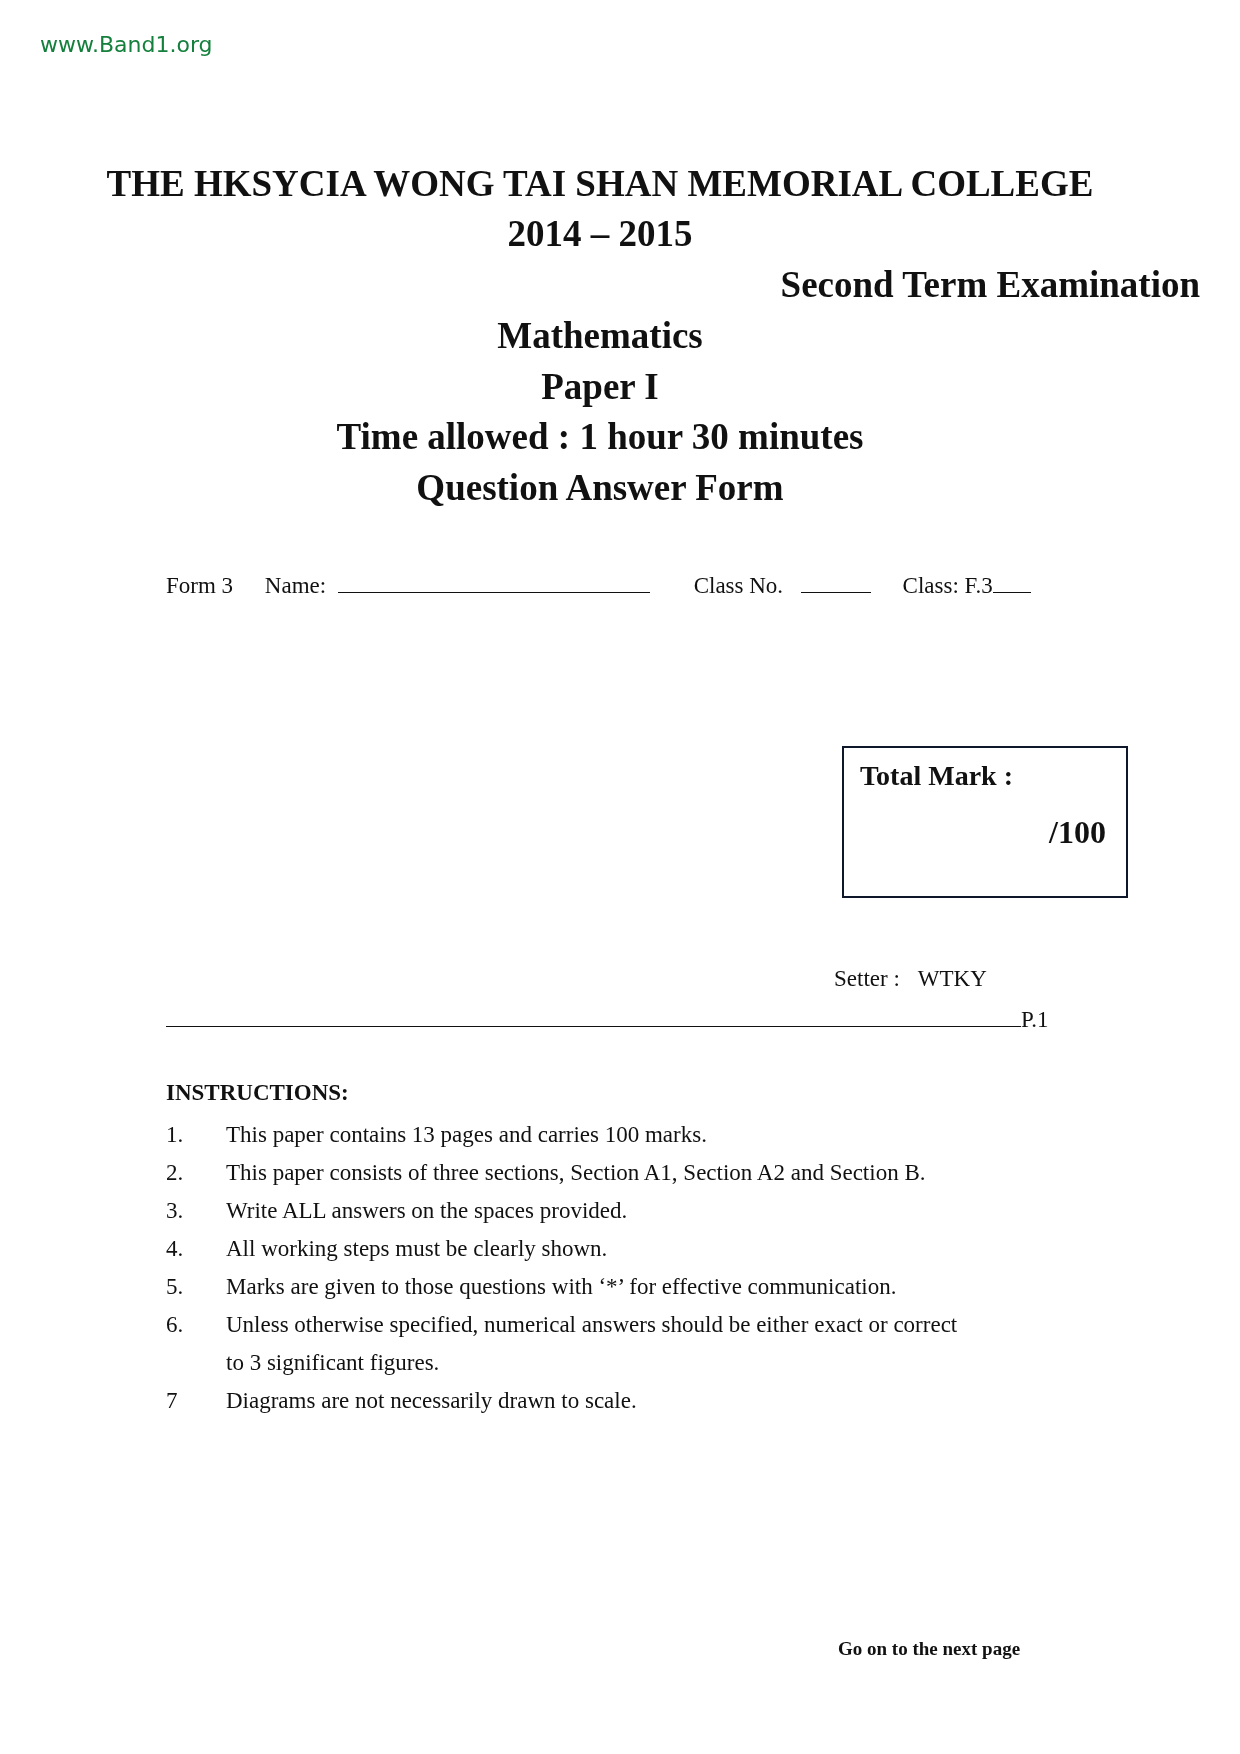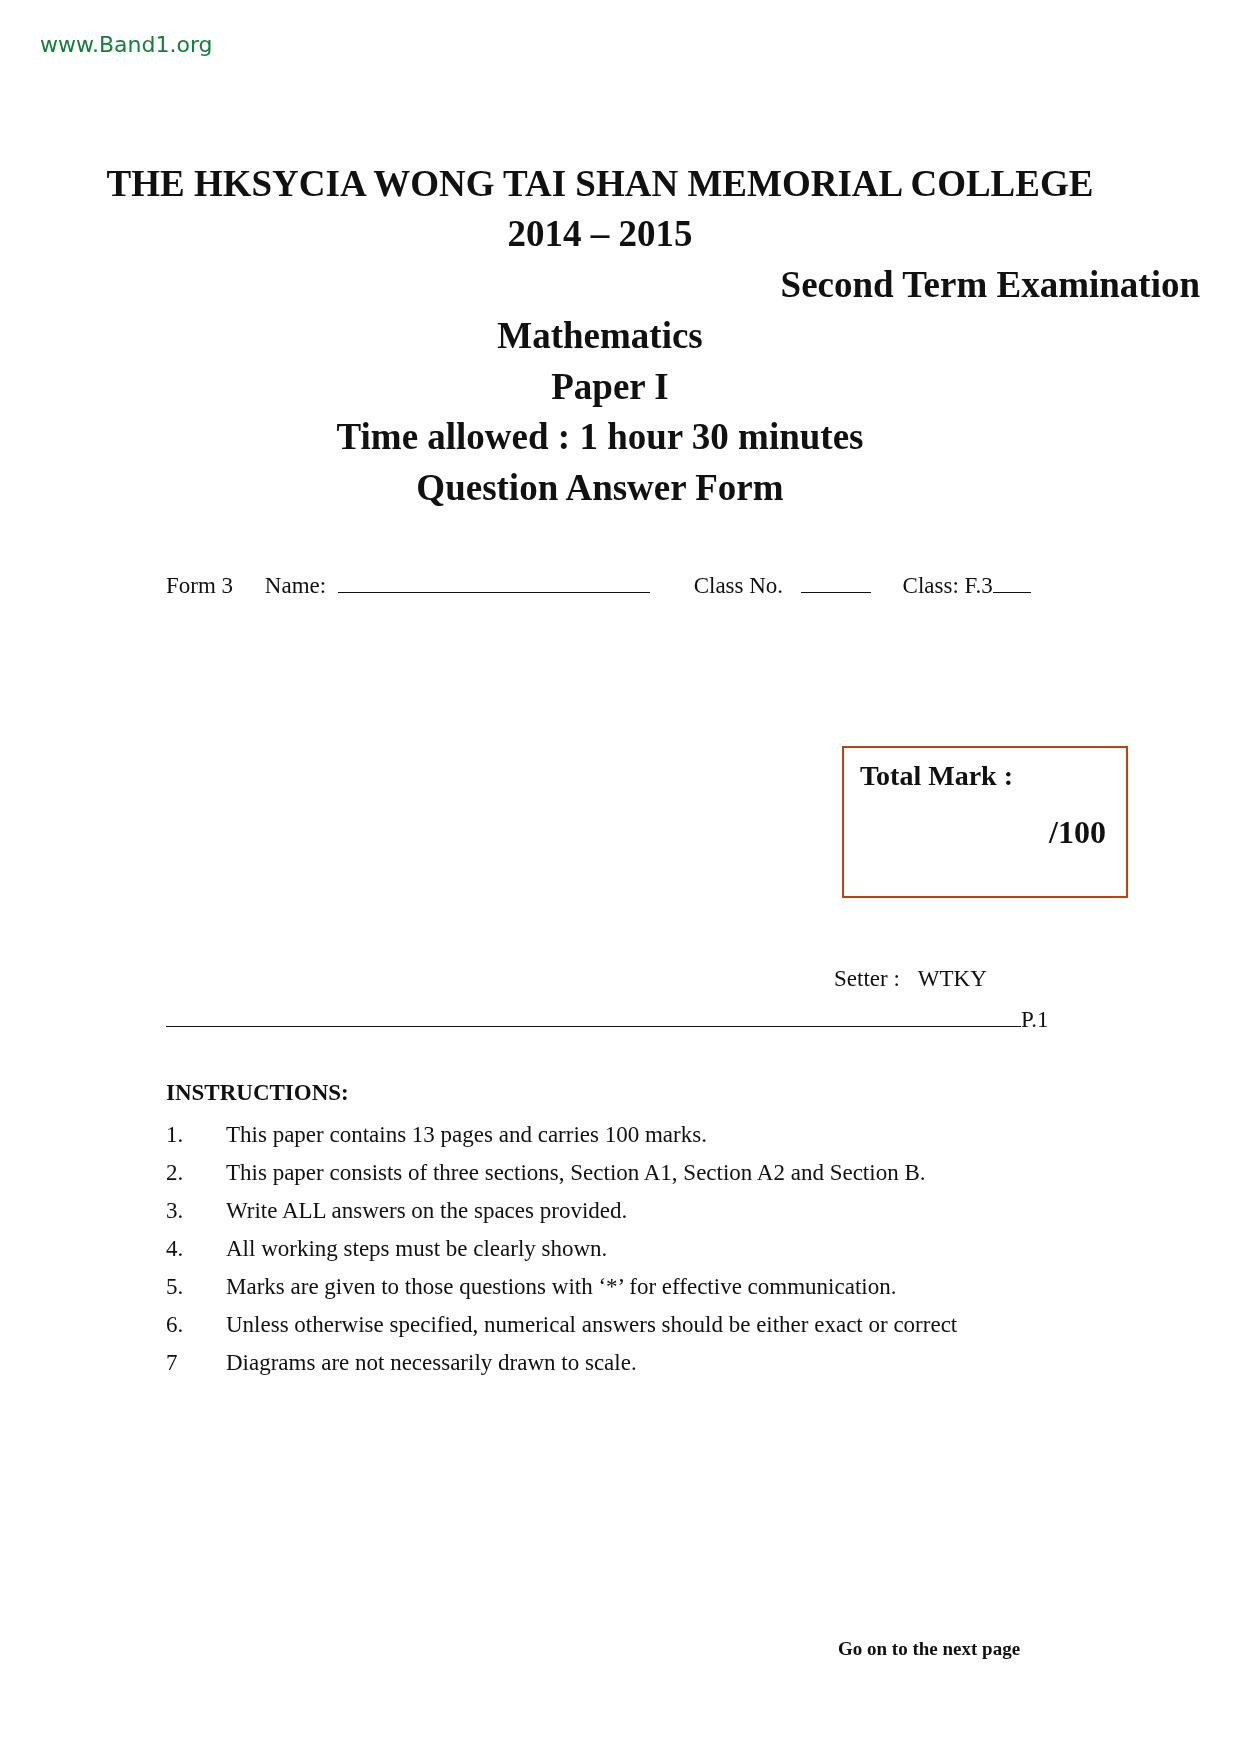--- a/index.html
+++ b/index.html
@@ -3,21 +3,21 @@
 <meta charset="utf-8">
 <style>
   html, body { margin: 0; padding: 0; background: #ffffff; }
   body { width: 1240px; height: 1754px; position: relative; overflow: hidden; color: #111; }
   .serif { font-family: "Liberation Serif", "DejaVu Serif", serif; }
   .watermark { position: absolute; left: 40px; top: 32px; font-family: "DejaVu Sans", "Liberation Sans", sans-serif; font-size: 22px; color: #15803d; }
   .hdr { position: absolute; left: 0; width: 1200px; text-align: center; font-weight: bold; font-size: 37px; white-space: nowrap; }
   .form-row { position: absolute; top: 572px; left: 166px; font-size: 23px; white-space: nowrap; }
   .form-row span { display: inline-block; }
   .blank { display: inline-block; border-bottom: 1.5px solid #111; height: 20px; vertical-align: baseline; }
-  .mark-box { position: absolute; left: 842px; top: 746px; width: 286px; height: 152px; border: 2px solid #c2410c; box-sizing: border-box; }
+  .mark-box { position: absolute; left: 842px; top: 746px; width: 286px; height: 152px; border: 2px solid #0f172a; box-sizing: border-box; }
   .mark-label { position: absolute; left: 16px; top: 12px; font-size: 28px; font-weight: bold; }
   .mark-value { position: absolute; right: 20px; top: 66px; font-size: 32px; font-weight: bold; }
   .setter { position: absolute; left: 834px; top: 966px; font-size: 23px; white-space: nowrap; }
   .setter .setter-val { margin-left: 18px; }
   .rule-row { position: absolute; left: 166px; top: 1004px; white-space: nowrap; font-size: 23px; }
   .rule { display: inline-block; width: 855px; border-bottom: 1.5px solid #111; height: 22px; vertical-align: baseline; }
   .instr-title { position: absolute; left: 166px; top: 1080px; font-size: 23px; font-weight: bold; }
   .instr { position: absolute; left: 166px; top: 1116px; width: 900px; font-size: 23px; }
   .item { display: flex; line-height: 38px; }
   .item .num { width: 60px; flex: none; }
@@ -26,21 +26,21 @@
 </style>
 </head>
 <body>
 
 <div class="watermark">www.Band1.org</div>
 
 <div class="hdr serif" style="top:162px;">THE HKSYCIA WONG TAI SHAN MEMORIAL COLLEGE</div>
 <div class="hdr serif" style="top:212px;">2014 – 2015</div>
 <div class="hdr serif" style="top:263px;text-align:right;">Second Term Examination</div>
 <div class="hdr serif" style="top:314px;">Mathematics</div>
-<div class="hdr serif" style="top:365px;padding-left:10px;">Paper I</div>
+<div class="hdr serif" style="top:365px;">Paper I</div>
 <div class="hdr serif" style="top:415px;">Time allowed : 1 hour 30 minutes</div>
 <div class="hdr serif" style="top:466px;">Question Answer Form</div>
 
 <div class="form-row serif">
   <span>Form 3</span>
   <span style="margin-left:26px;">Name:</span>
   <span class="blank" style="width:312px; margin-left:6px;"></span>
   <span style="margin-left:38px;">Class No.</span>
   <span class="blank" style="width:70px; margin-left:12px;"></span>
   <span style="margin-left:26px;">Class: F.3</span><span class="blank" style="width:38px;"></span>
@@ -89,20 +89,21 @@
     <div class="item">
       <div class="num">5.</div>
       <div class="txt">
         <div>Marks are given to those questions with ‘*’ for effective communication.</div>
       </div>
     </div>
     <div class="item">
       <div class="num">6.</div>
       <div class="txt">
         <div>Unless otherwise specified, numerical answers should be either exact or correct</div>
+        <div>to 3 significant figures.</div>
       </div>
     </div>
     <div class="item">
       <div class="num">7</div>
       <div class="txt">
         <div>Diagrams are not necessarily drawn to scale.</div>
       </div>
     </div>
   </div>
 

